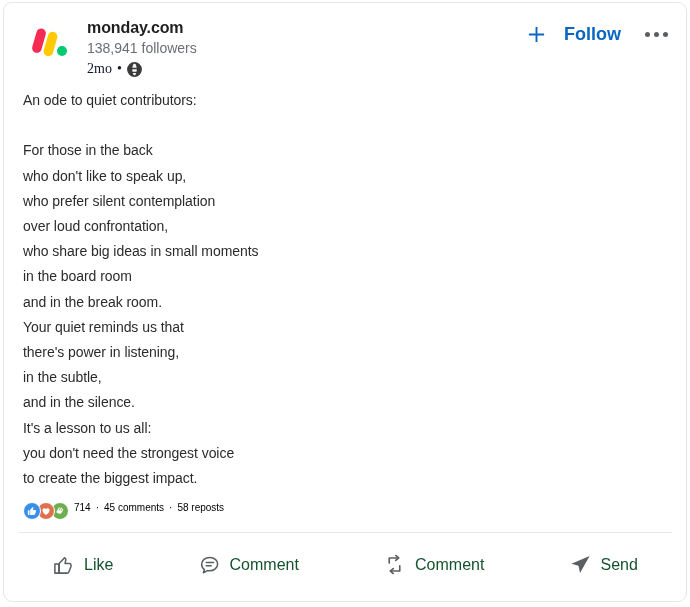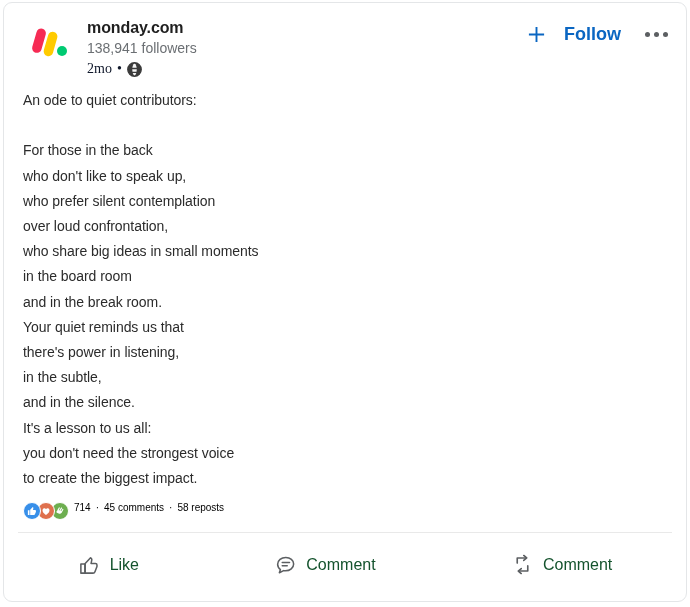--- a/index.html
+++ b/index.html
@@ -307,15 +307,23 @@
         <svg width="23" height="23" viewBox="0 0 24 24" fill="none" stroke="#5c5f62" stroke-width="1.7" stroke-linejoin="round" stroke-linecap="round">
           <path d="M6.5 10.5V5.2h9"></path>
           <path d="M13.3 2.6 16.4 5.2 13.3 7.8"></path>
           <path d="M17.5 13.5v5.3h-9"></path>
           <path d="M10.7 21.4 7.6 18.8l3.1-2.6"></path>
         </svg>
       </span>
       <span>Comment</span>
     </button>
 
+    <button class="action-button">
+      <span class="action-icon">
+        <svg width="23" height="23" viewBox="0 0 24 24">
+          <path d="M21.5 3.2 2.6 11.1l7.3 2.1 1.6 7.6 10-17.6z" fill="#5c5f62"></path>
+        </svg>
+      </span>
+      <span>Send</span>
+    </button>
 
   </div>
 </div>
 
 </body></html>

